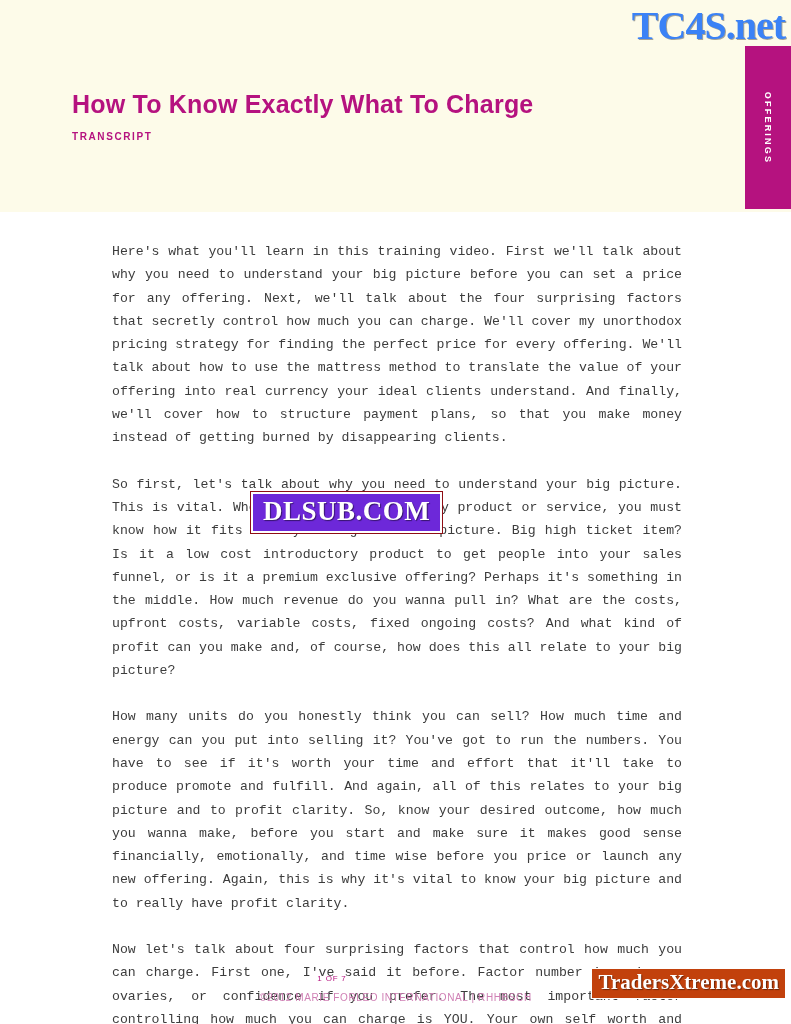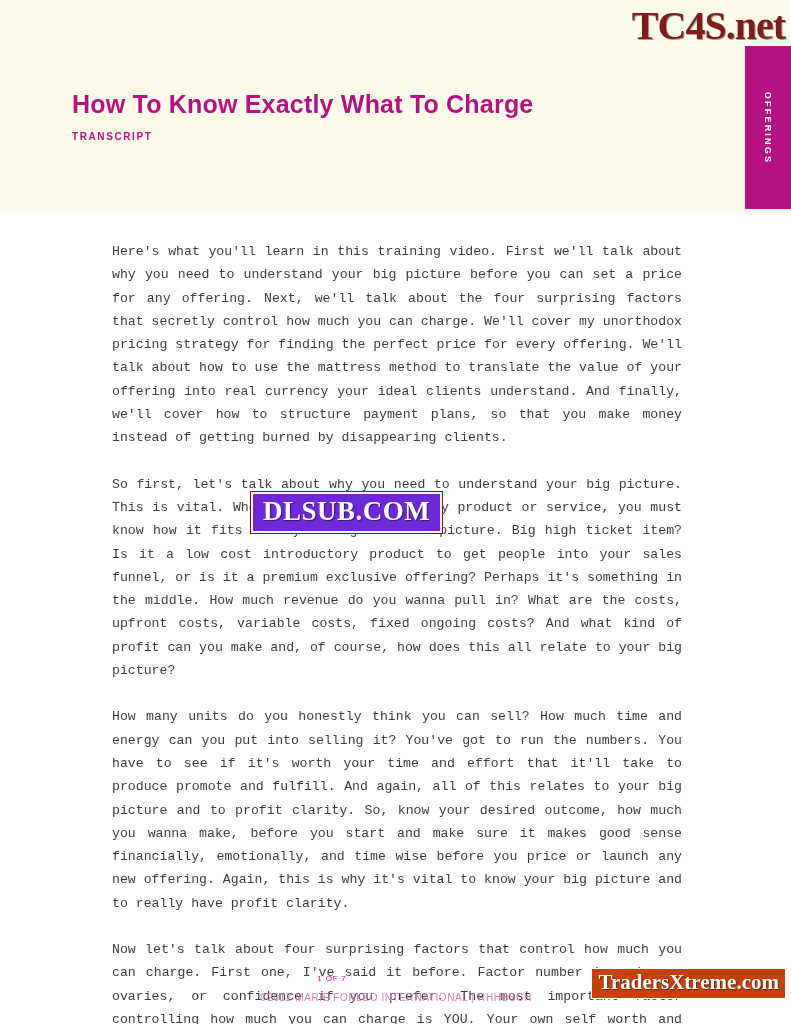--- a/index.html
+++ b/index.html
@@ -66,21 +66,21 @@
   }
 
   
   .wm-tc4s {
     position: absolute;
     right: 6px;
     top: 2px;
     font-family: "Liberation Serif", serif;
     font-size: 40px;
     font-weight: bold;
-    color: #7f1d1d;
+    color: #3b82f6;
     letter-spacing: -1px;
     z-index: 40;
     text-shadow: 1px 1px 0 rgba(0,0,0,0.35);
   }
 
   
   .doc-body {
     position: absolute;
     left: 112px;
     top: 240px;

